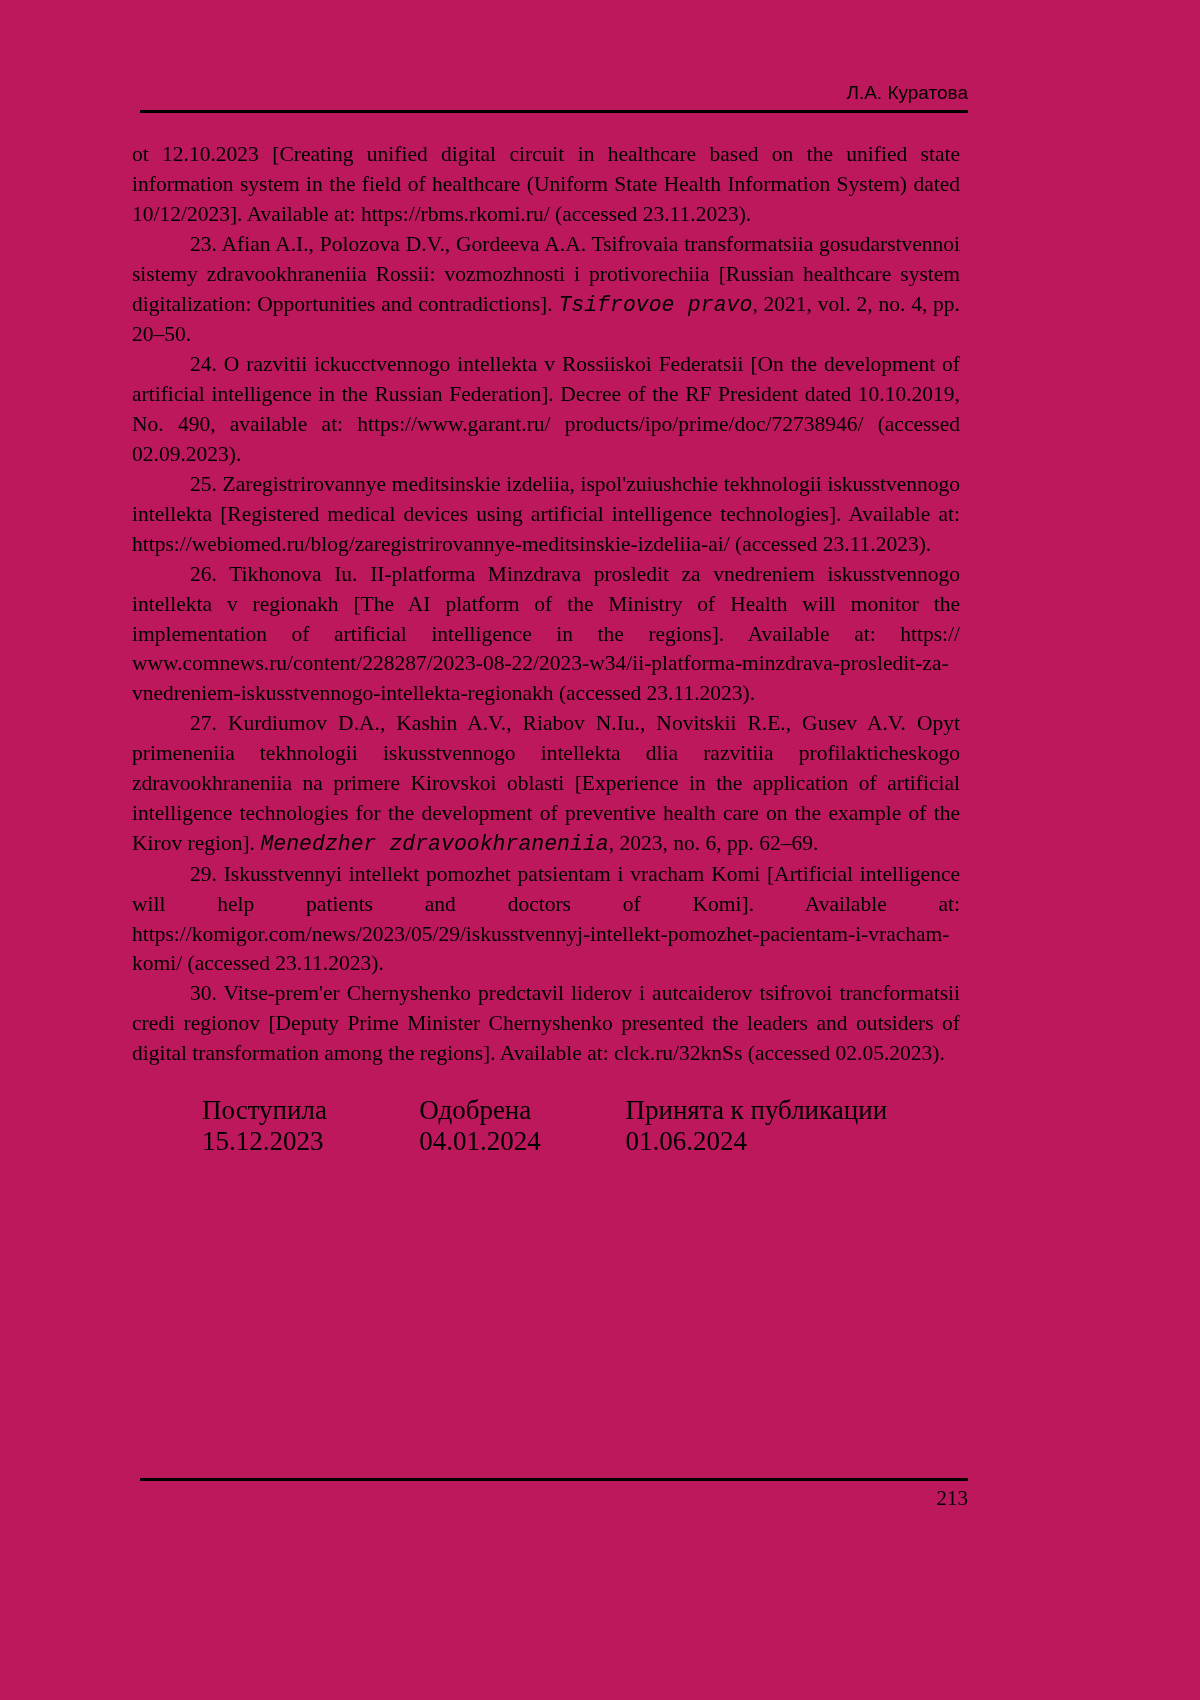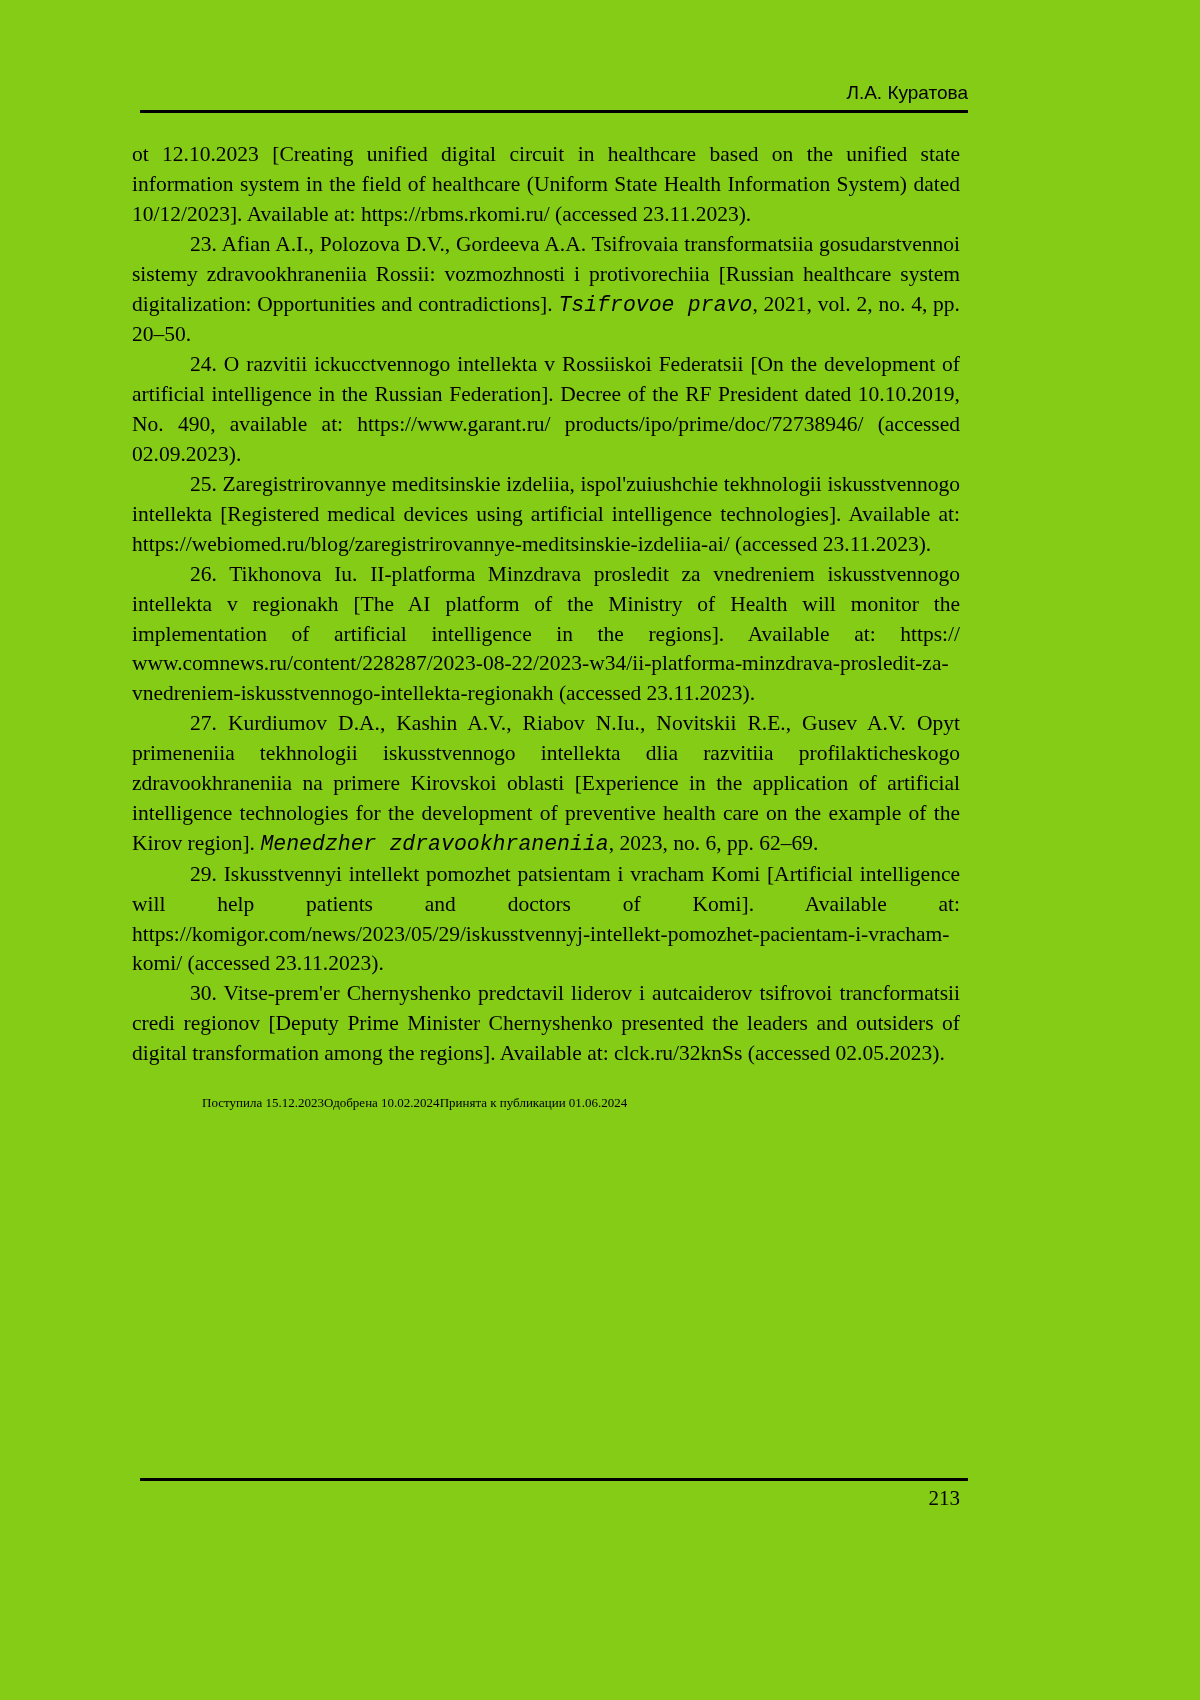--- a/index.html
+++ b/index.html
@@ -1,20 +1,20 @@
 <!DOCTYPE html>
 <html><head>
 <meta charset="utf-8">
 <style>
   html, body { margin: 0; padding: 0; background: #ffffff; }
   .page {
     position: relative;
     width: 1200px;
     height: 1700px;
-    background: #84cc16;
+    background: #be185d;
     color: #000000;
     font-family: "Liberation Serif", serif;
     overflow: hidden;
   }
   .header {
     position: absolute;
     top: 82px;
     left: 140px;
     width: 828px;
     text-align: right;
@@ -48,27 +48,28 @@
   .refs i { font-style: italic; font-family: Liberation Mono, monospace; }
   .originality {
     margin-top: 22px;
     font-size: 21px;
     font-style: italic;
     text-align: right;
   }
   .dates {
     margin-top: 26px;
     display: flex;
+    justify-content: space-between;
     padding-left: 70px;
-    font-size: 13px;
+    font-size: 27px;
   }
   .footer {
     position: absolute;
     top: 1486px;
-    left: 132px;
+    left: 140px;
     width: 828px;
     text-align: right;
     font-size: 21px;
   }
 </style>
 </head>
 <body>
 
 <div class="page">
 
@@ -86,21 +87,21 @@
         <p class="indent"><span>25.  Zaregistrirovannye meditsinskie izdeliia, ispol'zuiushchie tekhnologii iskusstvennogo intellekta [Registered medical devices using artificial intelligence technologies]. Available at: https://webiomed.ru/blog/zaregistrirovannye-meditsinskie-izdeliia-ai/ (accessed 23.11.2023).</span></p>
         <p class="indent"><span>26.  Tikhonova Iu. II-platforma Minzdrava prosledit za vnedreniem iskusstvennogo intellekta v regionakh [The AI platform of the Ministry of Health will monitor the implementation of artificial intelligence in the regions]. Available at: https:// www.comnews.ru/content/228287/2023-08-22/2023-w34/ii-platforma-minzdrava-prosledit-za-vnedreniem-iskusstvennogo-intellekta-regionakh (accessed 23.11.2023).</span></p>
         <p class="indent"><span>27.  Kurdiumov D.A., Kashin A.V., Riabov N.Iu., Novitskii R.E., Gusev A.V. Opyt primeneniia tekhnologii iskusstvennogo intellekta dlia razvitiia profilakticheskogo zdravookhraneniia na primere Kirovskoi oblasti [Experience in the application of artificial intelligence technologies for the development of preventive health care on the example of the Kirov region]. </span><i>Menedzher zdravookhraneniia</i><span>, 2023, no. 6, pp. 62–69.</span></p>
         <p class="indent"><span>29.  Iskusstvennyi intellekt pomozhet patsientam i vracham Komi [Artificial intelligence will help patients and doctors of Komi]. Available at: https://komigor.com/news/2023/05/29/iskusstvennyj-intellekt-pomozhet-pacientam-i-vracham-komi/ (accessed 23.11.2023).</span></p>
         <p class="indent"><span>30.  Vitse-prem'er Chernyshenko predctavil liderov i autcaiderov tsifrovoi trancformatsii credi regionov [Deputy Prime Minister Chernyshenko presented the leaders and outsiders of digital transformation among the regions]. Available at: clck.ru/32knSs (accessed 02.05.2023).</span></p>
       </div>
 
 
     <div class="dates">
       <span>Поступила 15.12.2023</span>
-      <span>Одобрена 10.02.2024</span>
+      <span>Одобрена 04.01.2024</span>
       <span>Принята к публикации 01.06.2024</span>
     </div>
   </div>
 
   <div class="rule rule-bottom"></div>
 
   <div class="footer">
     <span>213</span>
   </div>
 

